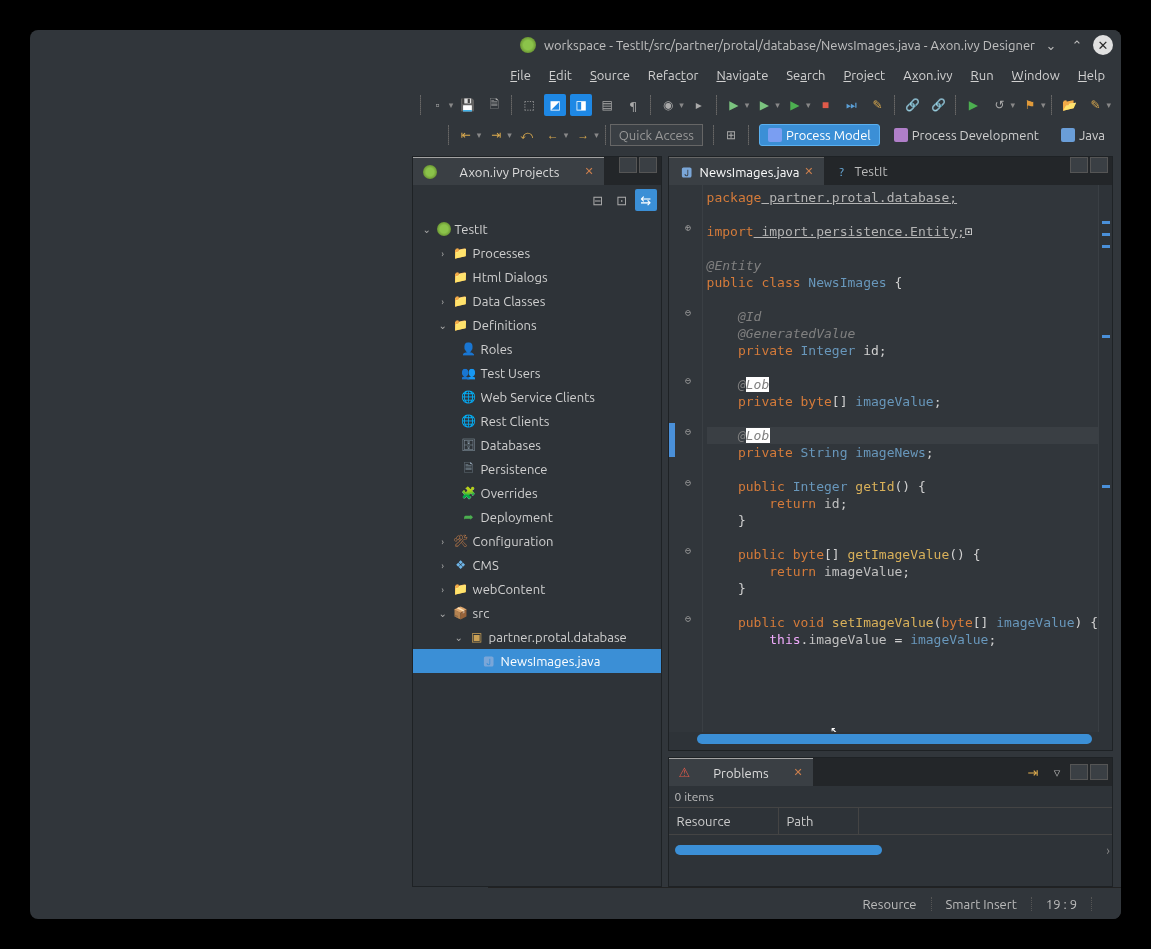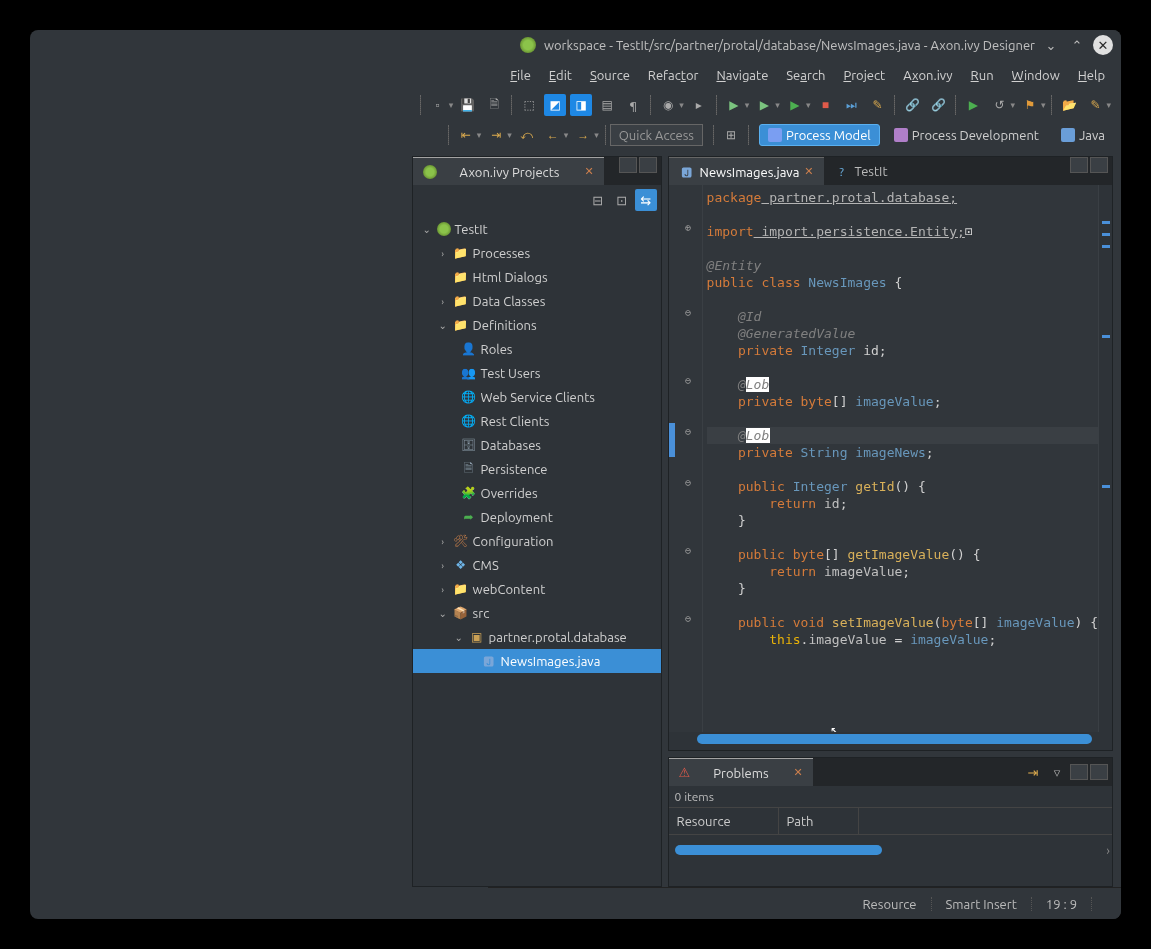--- a/index.html
+++ b/index.html
@@ -187,21 +187,21 @@
   white-space:pre;
   overflow:hidden;
   color:#d0d0d0;
   position:relative;
 }
 .code .kw{color:#d57b3a;}
 .code .ann{color:#808080;font-style:italic;}
 .code .type{color:#6897bb;}
 .code .method{color:#d9b15a;}
 .code .field{color:#c0c0c0;}
-.code .this{color:#eab308;}
+.code .this{color:#f0abfc;}
 .code .pkg{color:#b4b4b4;text-decoration:underline;}
 .code .hl{background:#ffffff;}
 .code .curline{background:#3a3f44;display:inline-block;width:100%;}
 .code .caret{border-right:1px solid #fff;}
 .overview-ruler{width:14px;background:#2e3338;border-left:1px solid #3a3f44;position:relative;}
 .ov-mark{position:absolute;right:2px;width:8px;height:3px;background:#4a90d9;}
 .editor-hscroll{height:14px;background:#2e3338;position:relative;margin:0 14px 4px 28px;}
 .editor-hscroll .thumb{position:absolute;left:0;right:6px;top:2px;height:10px;background:#3b8fd6;border-radius:5px;}
 .left-marker-bar{width:6px;background:#31363b;}
 .left-marker-bar .cur{background:#4a90d9;height:34px;margin-top:238px;}

